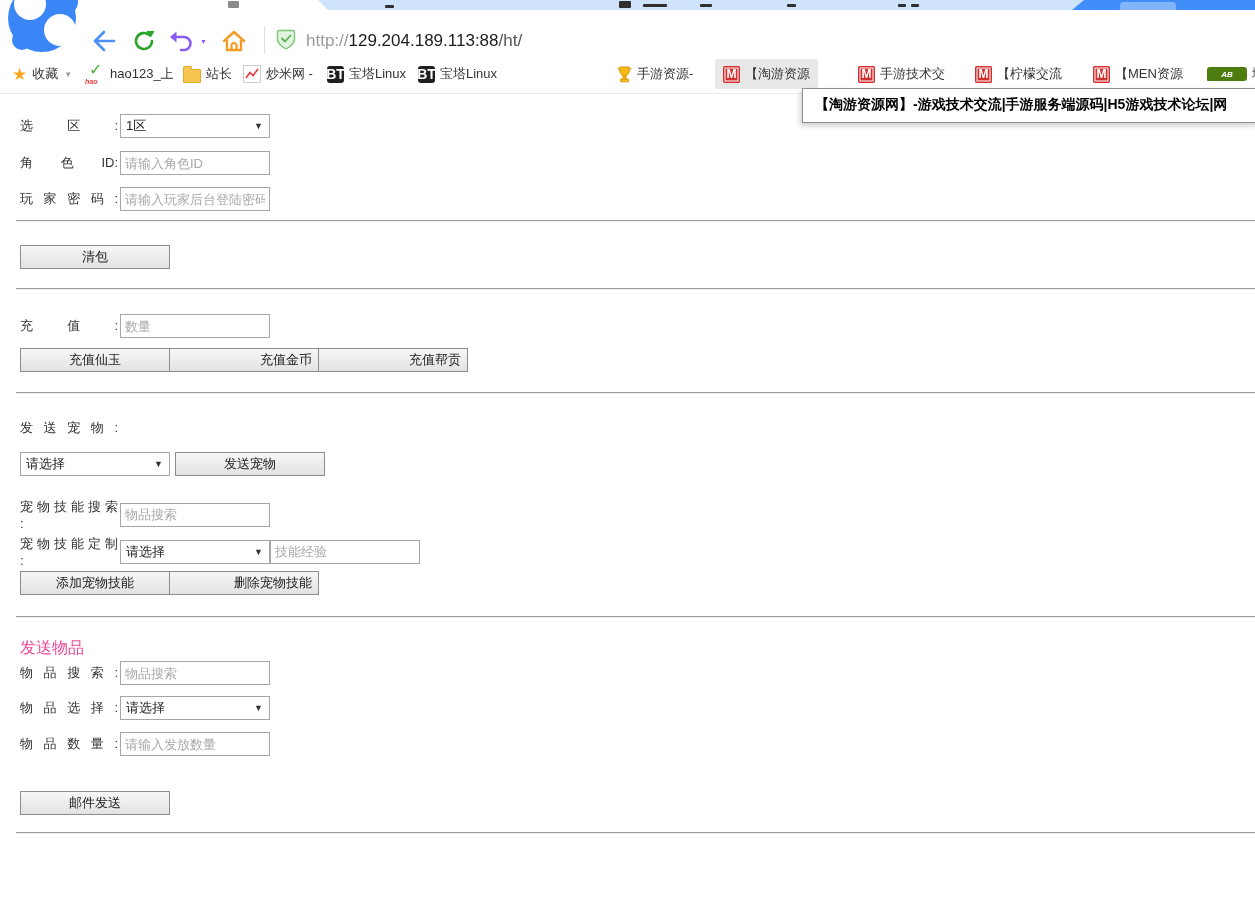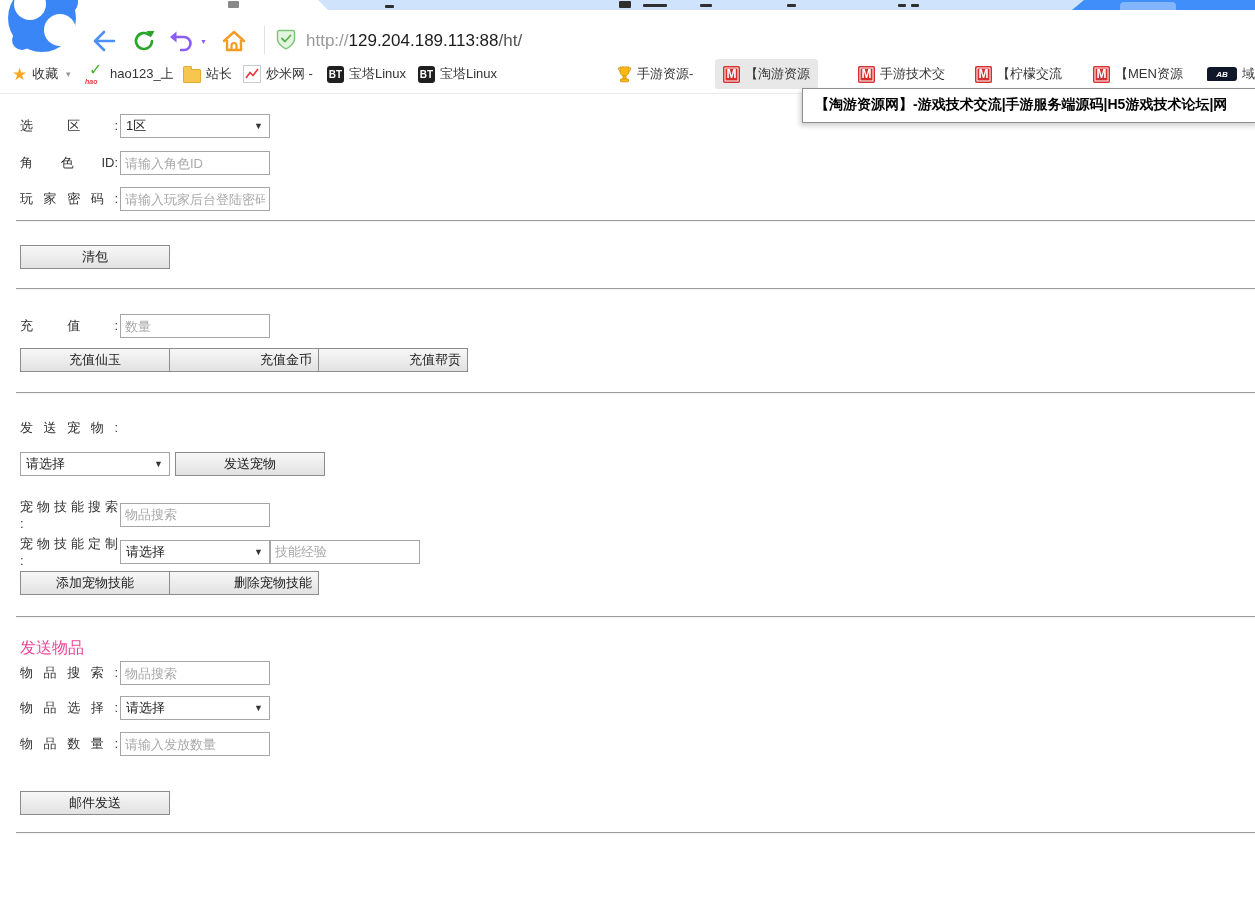--- a/index.html
+++ b/index.html
@@ -36,23 +36,23 @@
   .bm6{left:617px;}.bm7{left:715px;background:#e8e8e8;border-radius:3px;padding:0 8px;}
   .bm8{left:858px;}.bm9{left:975px;}.bm10{left:1093px;}.bm11{left:1207px;}
   .ic-star{color:#f7a820;font-size:17px;line-height:1;}
   .bm-caret{color:#999;font-size:8px;margin-left:1px;}
   .ic-hao{position:relative;width:20px;height:20px;display:inline-block;}
   .hao-check{position:absolute;top:-4px;left:4px;color:#43b02a;font-weight:bold;font-size:16px;}
   .hao-txt{position:absolute;bottom:-1px;left:0;color:#e4393c;font-size:7px;font-weight:bold;font-style:italic;}
   .ic-folder{width:16px;height:12px;background:#f7c64e;border:1px solid #e0aa33;border-radius:1px;position:relative;margin-top:3px;}
   .ic-folder::before{content:"";position:absolute;top:-4px;left:-1px;width:7px;height:3px;background:#f7c64e;border:1px solid #e0aa33;border-bottom:none;border-radius:2px 2px 0 0;}
   .ic-chart{width:16px;height:16px;background:#fff;border:1px solid #ccc;display:flex;align-items:center;justify-content:center;}
-  .ic-bt{width:17px;height:17px;background:#1f1f1f;color:#fff;border-radius:3px;font-size:10px;font-weight:bold;display:flex;align-items:center;justify-content:center;}
+  .ic-bt{width:17px;height:17px;background:#1f1f1f;color:#fff;border-radius:3px;font-size:14px;font-weight:bold;display:flex;align-items:center;justify-content:center;}
   .ic-m{width:17px;height:17px;background:#d32f2f;color:#fff;border-radius:2px;font-size:12px;font-weight:bold;display:flex;align-items:center;justify-content:center;box-shadow:inset 0 0 0 1.5px #d32f2f,inset 0 0 0 2.5px #fff;}
-  .ic-ab{width:30px;height:14px;background:#0f172a;color:#fff;border-radius:3px 3px 3px 1px;font-size:8px;font-weight:bold;font-style:italic;display:flex;align-items:center;justify-content:center;}
+  .ic-ab{width:40px;height:14px;background:#4d7c0f;color:#fff;border-radius:3px 3px 3px 1px;font-size:8px;font-weight:bold;font-style:italic;display:flex;align-items:center;justify-content:center;}
 
   
   .tooltip{position:absolute;left:802px;top:88px;width:458px;background:#fff;border:1px solid #8f8f8f;
            box-shadow:-2px 3px 5px rgba(0,0,0,.18);z-index:20;padding:7px 8px 8px 12px;box-sizing:border-box;}
   .tt1{font-weight:bold;font-size:14px;color:#000;white-space:nowrap;overflow:hidden;}
   .tt2{font-size:15px;color:#222;margin-top:4px;white-space:nowrap;overflow:hidden;}
 
   
   .frow{position:absolute;left:20px;display:flex;align-items:center;}
   .flabel{display:inline-block;width:98px;margin-right:2px;font-size:13px;color:#333;

